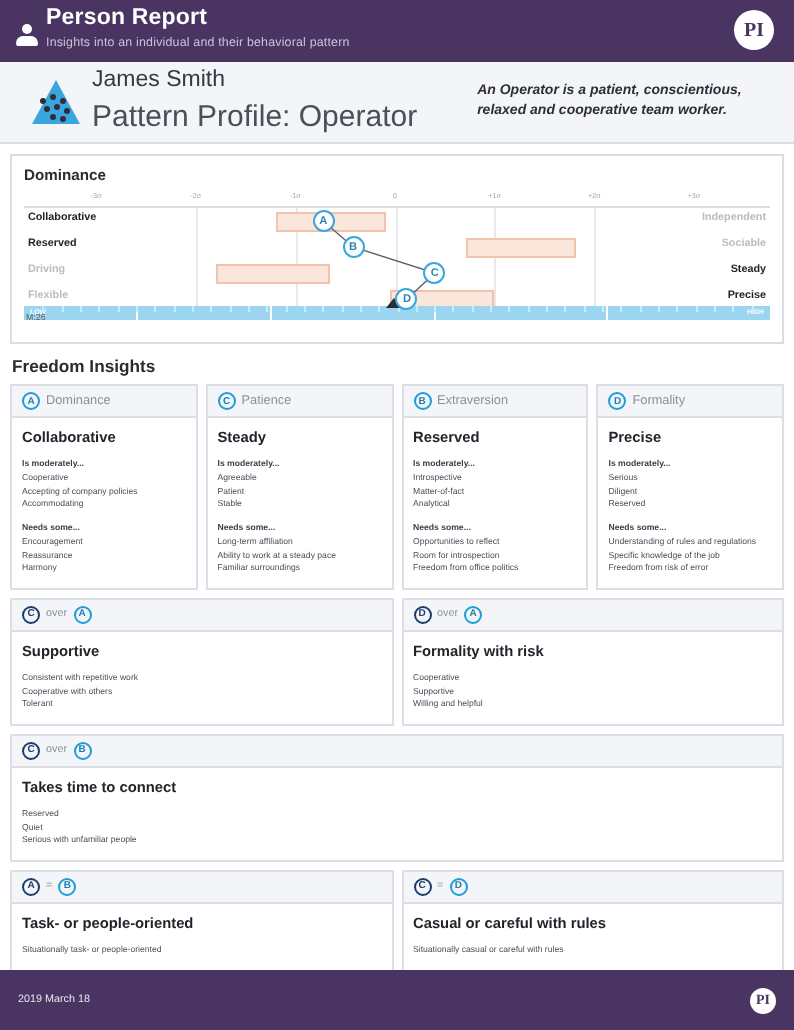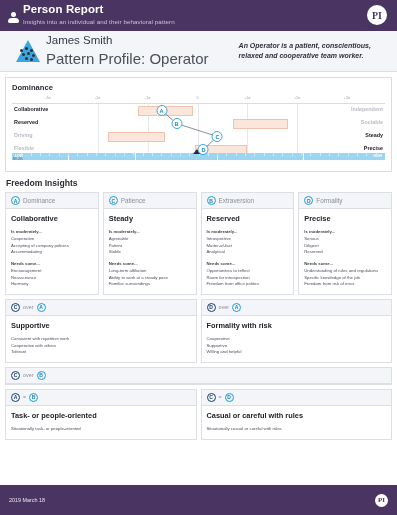--- a/index.html
+++ b/index.html
@@ -461,20 +461,28 @@
           </div>
         </div>
       </div>
       <div class="card-row">
         <div class="card">
           <div class="card-head">
             <span class="badge dark">C</span>
             <span class="op">over</span>
             <span class="badge">B</span>
           </div>
+          <div class="card-body">
+            <div class="card-h">Takes time to connect</div>
+            <ul class="grp">
+              <li>Reserved</li>
+              <li>Quiet</li>
+              <li>Serious with unfamiliar people</li>
+            </ul>
+          </div>
         </div>
       </div>
       <div class="card-row">
         <div class="card">
           <div class="card-head">
             <span class="badge dark">A</span>
             <span class="op">=</span>
             <span class="badge">B</span>
           </div>
           <div class="card-body">

